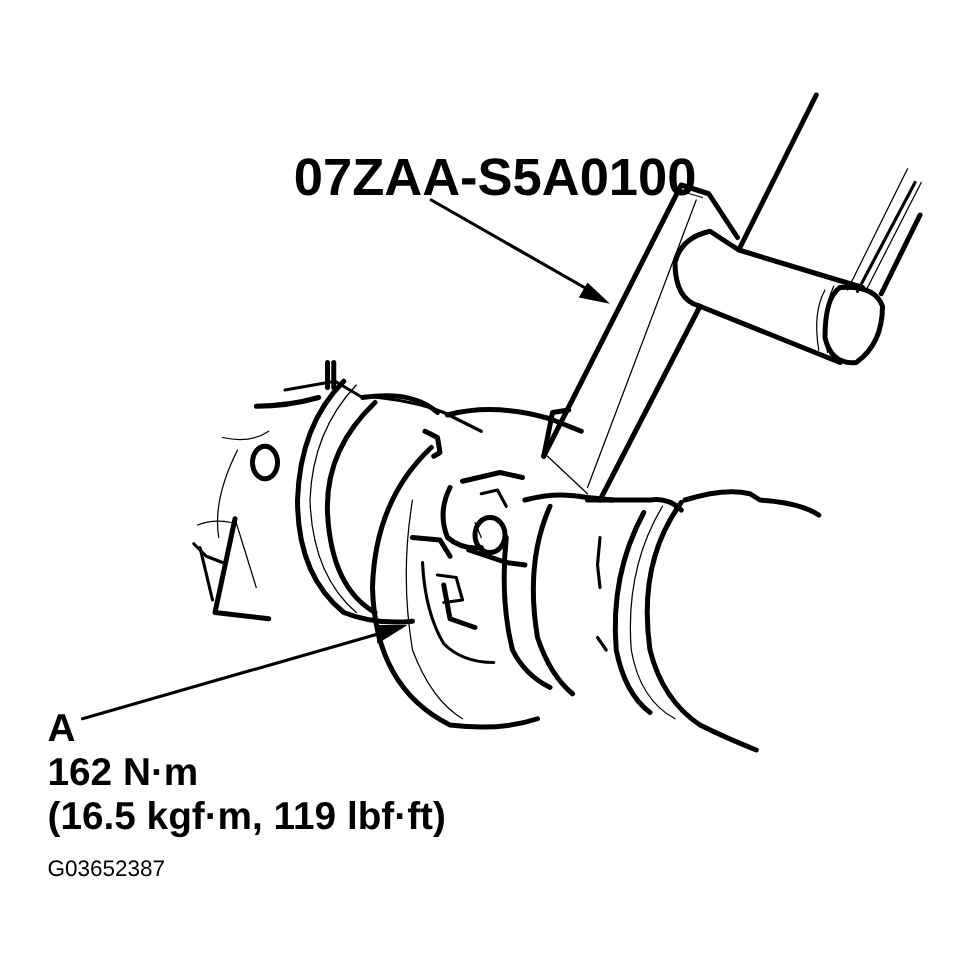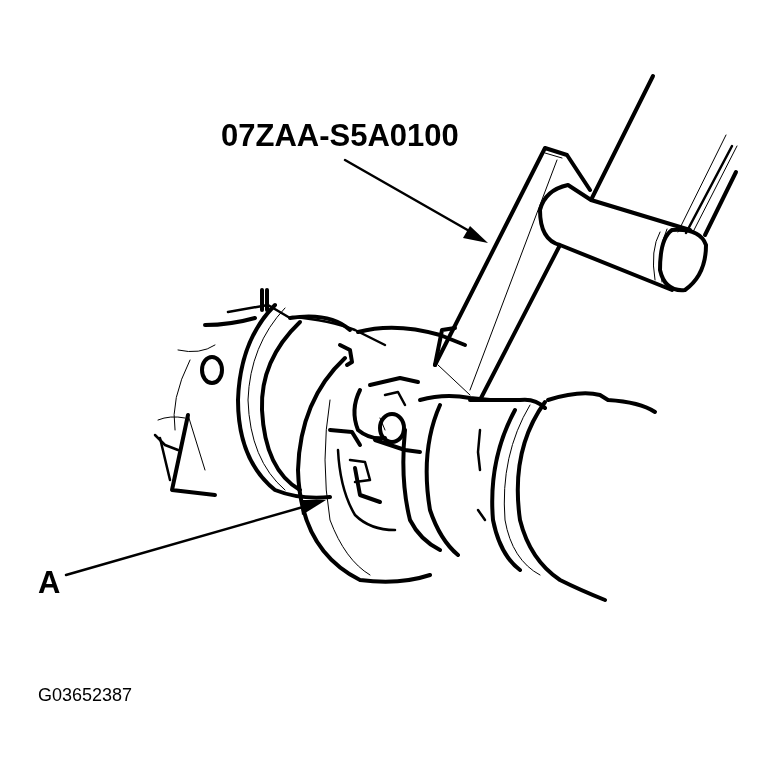--- a/index.html
+++ b/index.html
@@ -1,19 +1,19 @@
 <!DOCTYPE html>
 <html><head>
   <meta charset="utf-8">
   <style>
     html, body { margin: 0; padding: 0; background: #ffffff; }
     body { width: 775px; height: 783px; position: relative; overflow: hidden; font-family: "Liberation Sans", sans-serif; }
     #drawing { position: absolute; left: 0; top: 0; width: 775px; height: 783px; }
     .label { position: absolute; color: #000; font-family: "Liberation Sans", sans-serif; font-weight: bold; white-space: nowrap; letter-spacing: 0px; }
-    #tool-label { left: 221px; top: 118px; font-size: 31px; text-align: center; }
+    #tool-label { left: 235px; top: 118px; font-size: 42px; text-align: center; }
     #callout-a { left: 38px; top: 565px; font-size: 31px; line-height: 35px; }
     #figure-id { left: 38px; top: 685px; font-size: 18px; font-weight: normal; }
     .thick { stroke: #000; stroke-width: 4; fill: none; stroke-linecap: round; stroke-linejoin: round; }
     .med { stroke: #000; stroke-width: 2.5; fill: none; stroke-linecap: round; stroke-linejoin: round; }
     .thin { stroke: #000; stroke-width: 1; fill: none; stroke-linecap: round; }
     .fillw { fill: #fff; }
   </style>
 </head>
 <body>
 
@@ -106,15 +106,17 @@
   <g>
     <path class="med" d="M66 575 L310 505"></path>
     <polygon points="326,500 302,515 300,500" fill="#000"></polygon>
   </g>
 </svg>
 
 <div id="tool-label" class="label">07ZAA-S5A0100</div>
 
 <div id="callout-a" class="label">
   <div>A</div>
+  <div>162 N·m</div>
+  <div>(16.5 kgf·m, 119 lbf·ft)</div>
 </div>
 
 <div id="figure-id" class="label">G03652387</div>
 
 </body></html>

